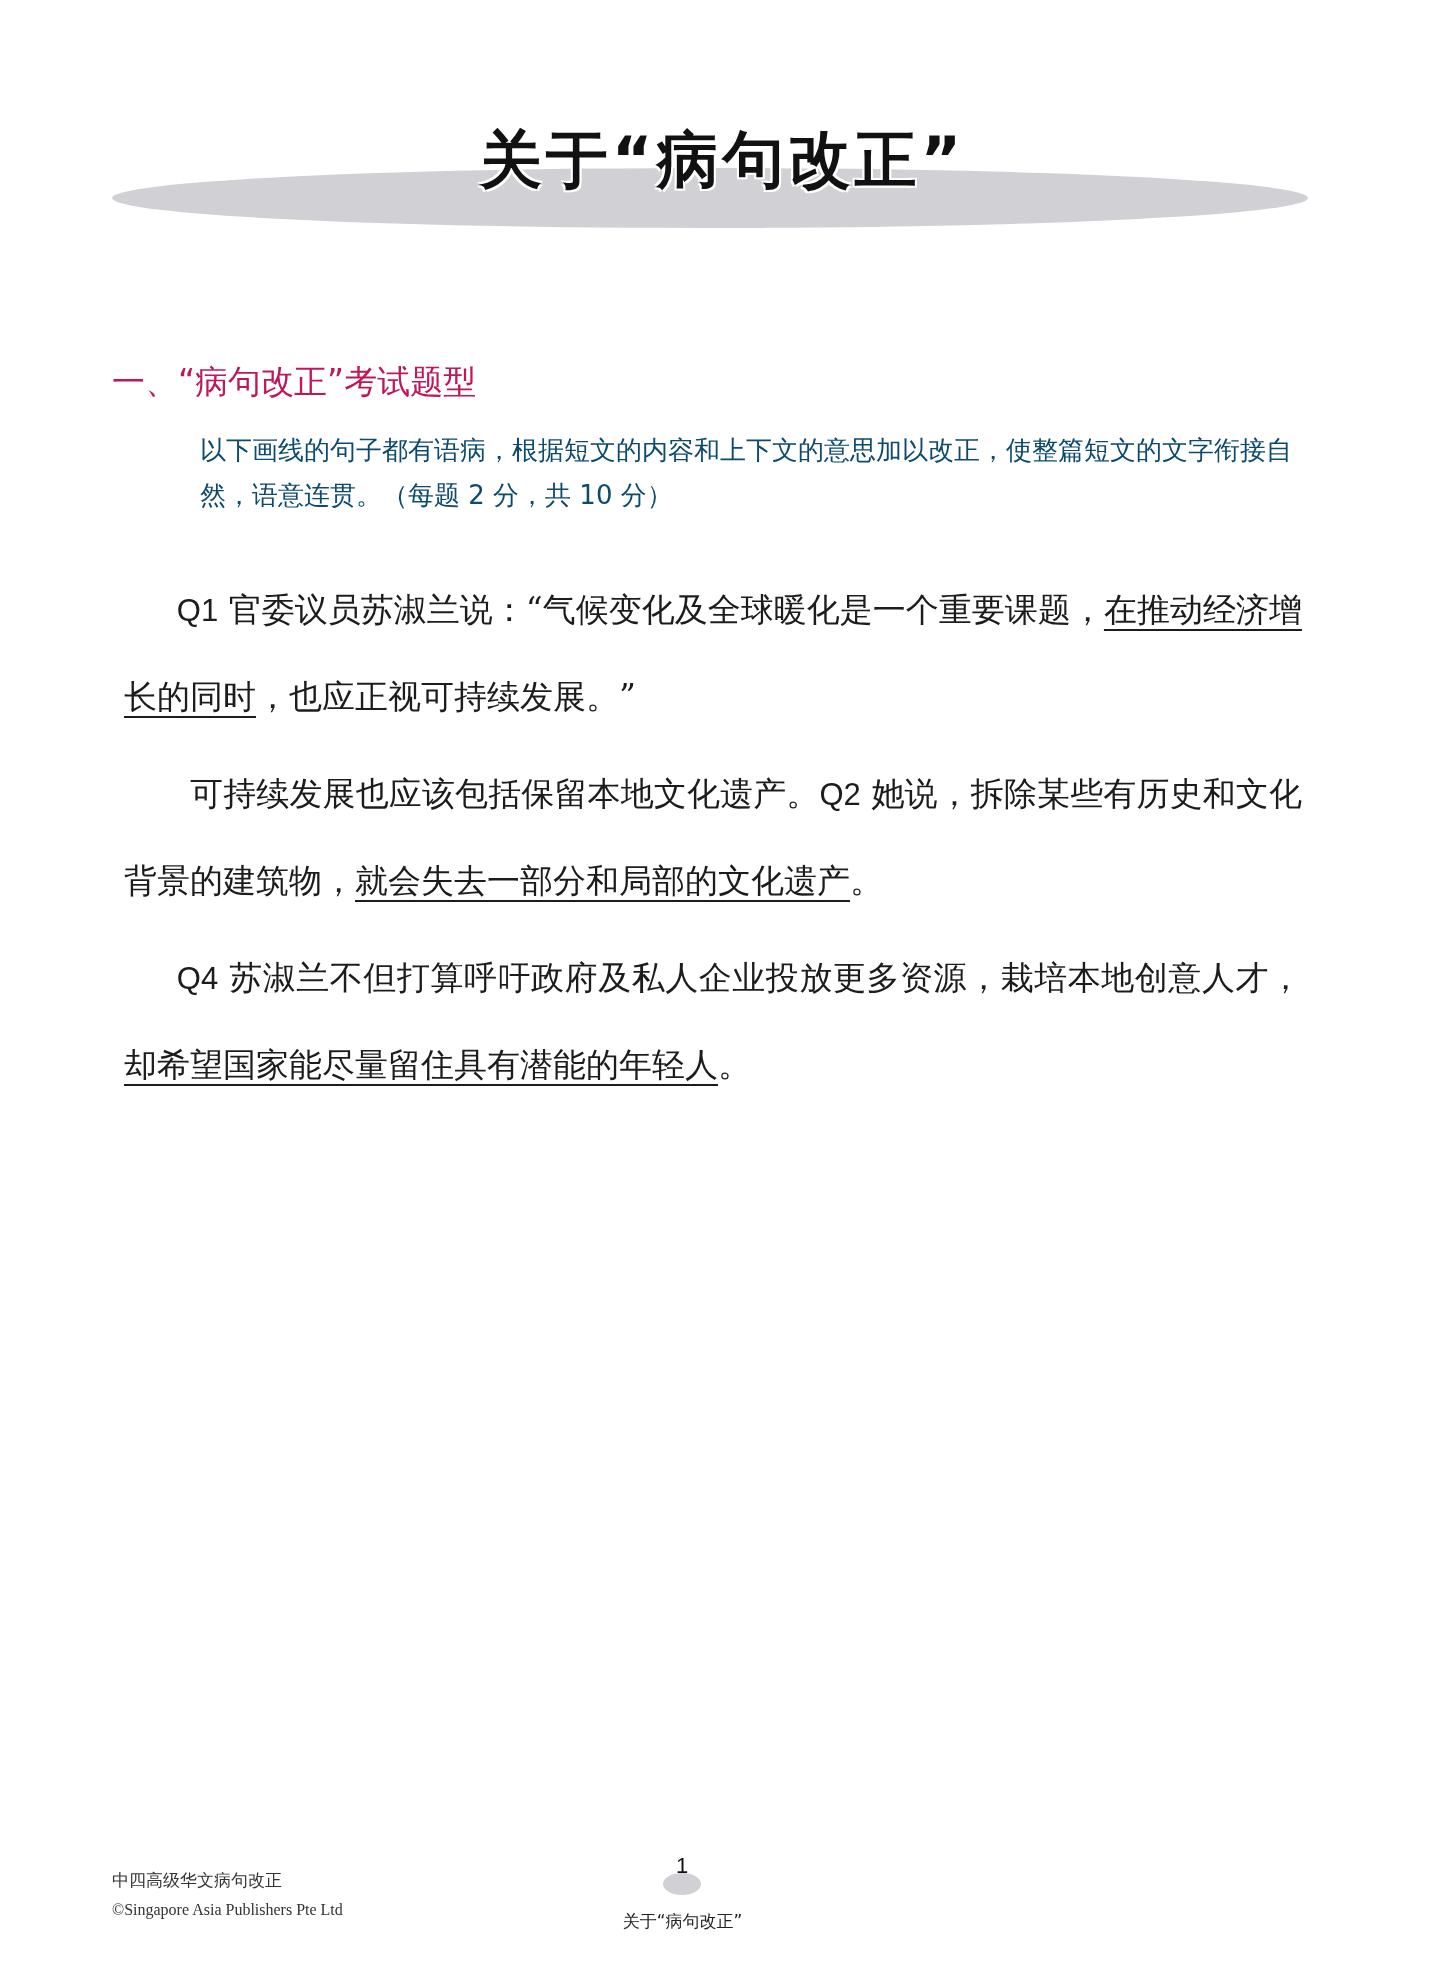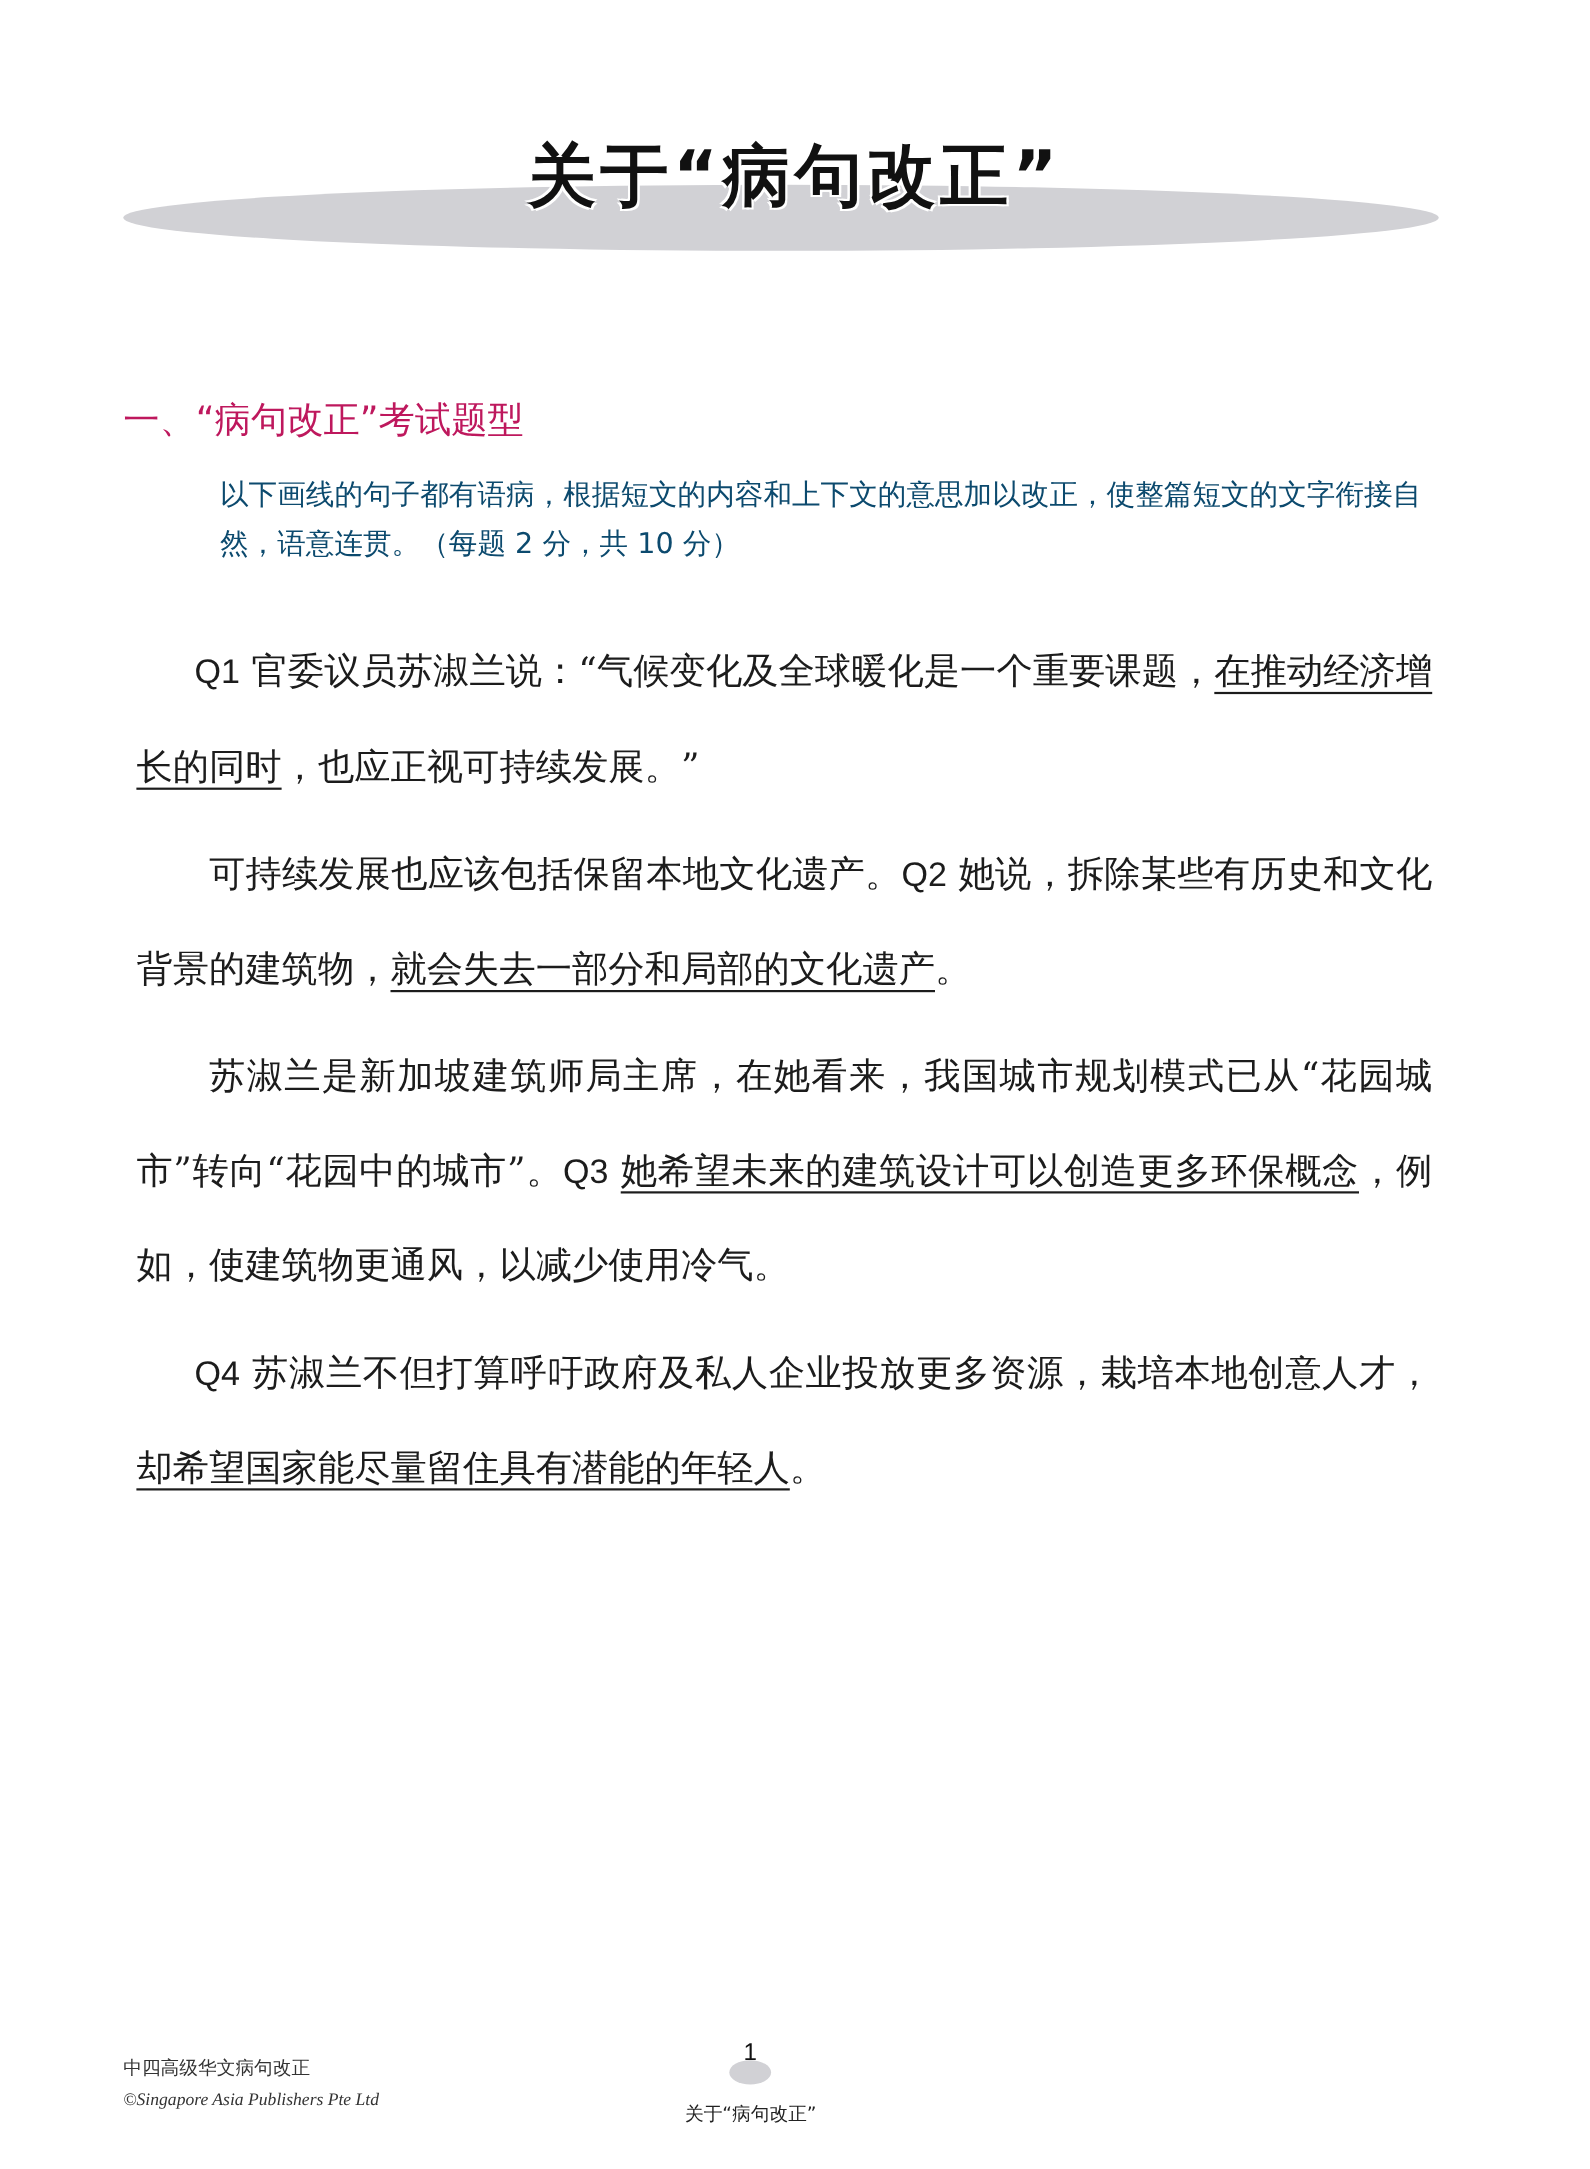--- a/index.html
+++ b/index.html
@@ -32,21 +32,21 @@
     font-size: 33px; line-height: 85.5px; color: #1c1c1c; text-align: justify;
   }
   .para { text-indent: 2em; margin: 12px; }
   .para.indent-q { text-indent: 1.6em; }
   .qlabel { font-family: "Liberation Sans", "DejaVu Sans", sans-serif; font-size: 31px; }
   .ul { text-decoration: underline; text-decoration-thickness: 2px; text-underline-offset: 8px; }
   .footer-left {
     position: absolute; left: 112px; top: 1865px;
     font-size: 17px; line-height: 30px; color: #333;
   }
-  .footer-left .copyright { font-family: "Liberation Serif", serif; font-size: 16px; font-style: italic; }
+  .footer-left .copyright { font-family: "Liberation Serif", serif; font-size: 16px; }
   .page-num-ellipse {
     position: absolute; left: 663px; top: 1873px; width: 38px; height: 22px;
     background: #d1d1d5; border-radius: 50%;
   }
   .page-num {
     position: absolute; left: 663px; width: 38px; top: 1853px; text-align: center;
     font-family: "Liberation Sans", sans-serif; font-size: 22px; color: #111;
   }
   .footer-center {
     position: absolute; left: 600px; width: 165px; top: 1910px; text-align: center;
@@ -62,21 +62,20 @@
 </div>
 
 <div class="section-heading">一、“病句改正”考试题型</div>
 <div class="instructions">以下画线的句子都有语病，根据短文的内容和上下文的意思加以改正，使整篇短文的文字衔接自然，语意连贯。（每题 2 分，共 10 分）</div>
 
 <div class="passage">
   <p class="para indent-q"><span class="qlabel">Q1</span><span> 官委议员苏淑兰说：“气候变化及全球暖化是一个重要课题，</span><span class="ul">在推动经济增长的同时</span><span>，也应正视可持续发展。”</span></p>
 
   <p class="para"><span>可持续发展也应该包括保留本地文化遗产。</span><span class="qlabel">Q2</span><span> 她说，拆除某些有历史和文化背景的建筑物，</span><span class="ul">就会失去一部分和局部的文化遗产</span><span>。</span></p>
 
-  <p class="para"><span>苏淑兰是新加坡建筑师局主席，在她看来，我国城市规划模式已从“花园城市”转向“花园中的城市”。</span><span class="qlabel">Q3</span><span> </span><span class="ul">她希望未来的建筑设计可以创造更多环保概念</span><span>，例如，使建筑物更通风，以减少使用冷气。</span></p>
 
   <p class="para indent-q"><span class="qlabel">Q4</span><span> 苏淑兰不但打算呼吁政府及私人企业投放更多资源，栽培本地创意人才，</span><span class="ul">却希望国家能尽量留住具有潜能的年轻人</span><span>。</span></p>
 
 </div>
 
 <div class="footer-left">
   <div>中四高级华文病句改正</div>
   <div class="copyright">©Singapore Asia Publishers Pte Ltd</div>
 </div>
 <div class="page-num-ellipse"></div>

